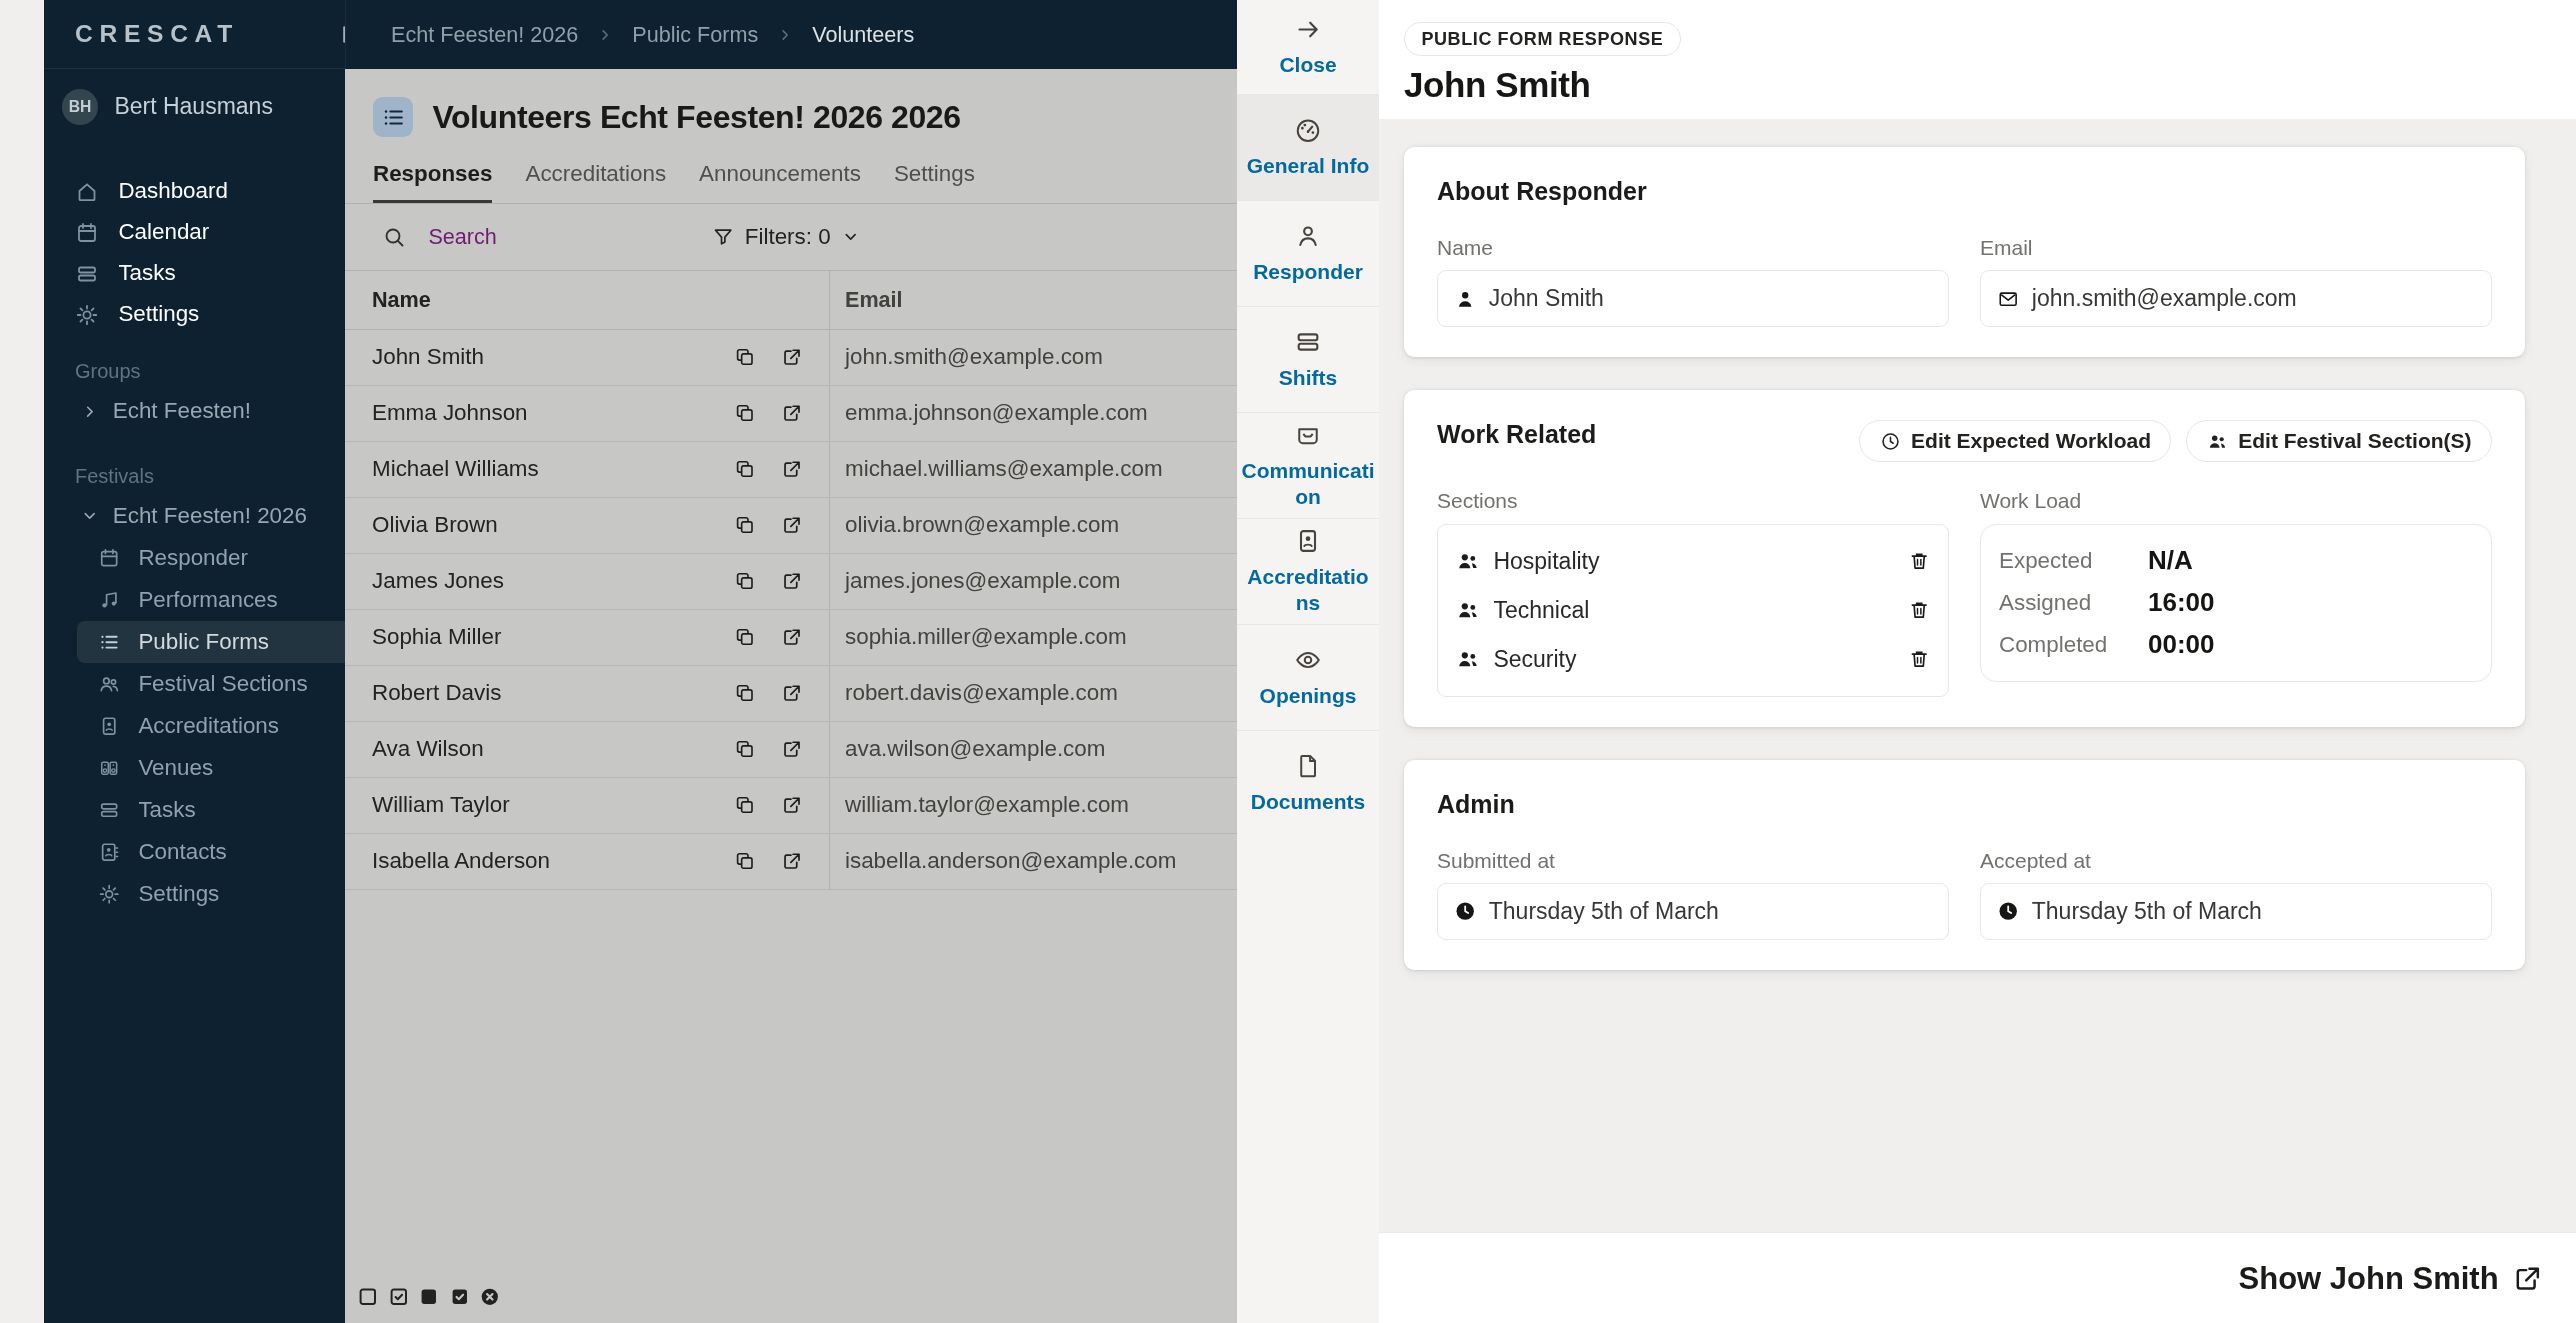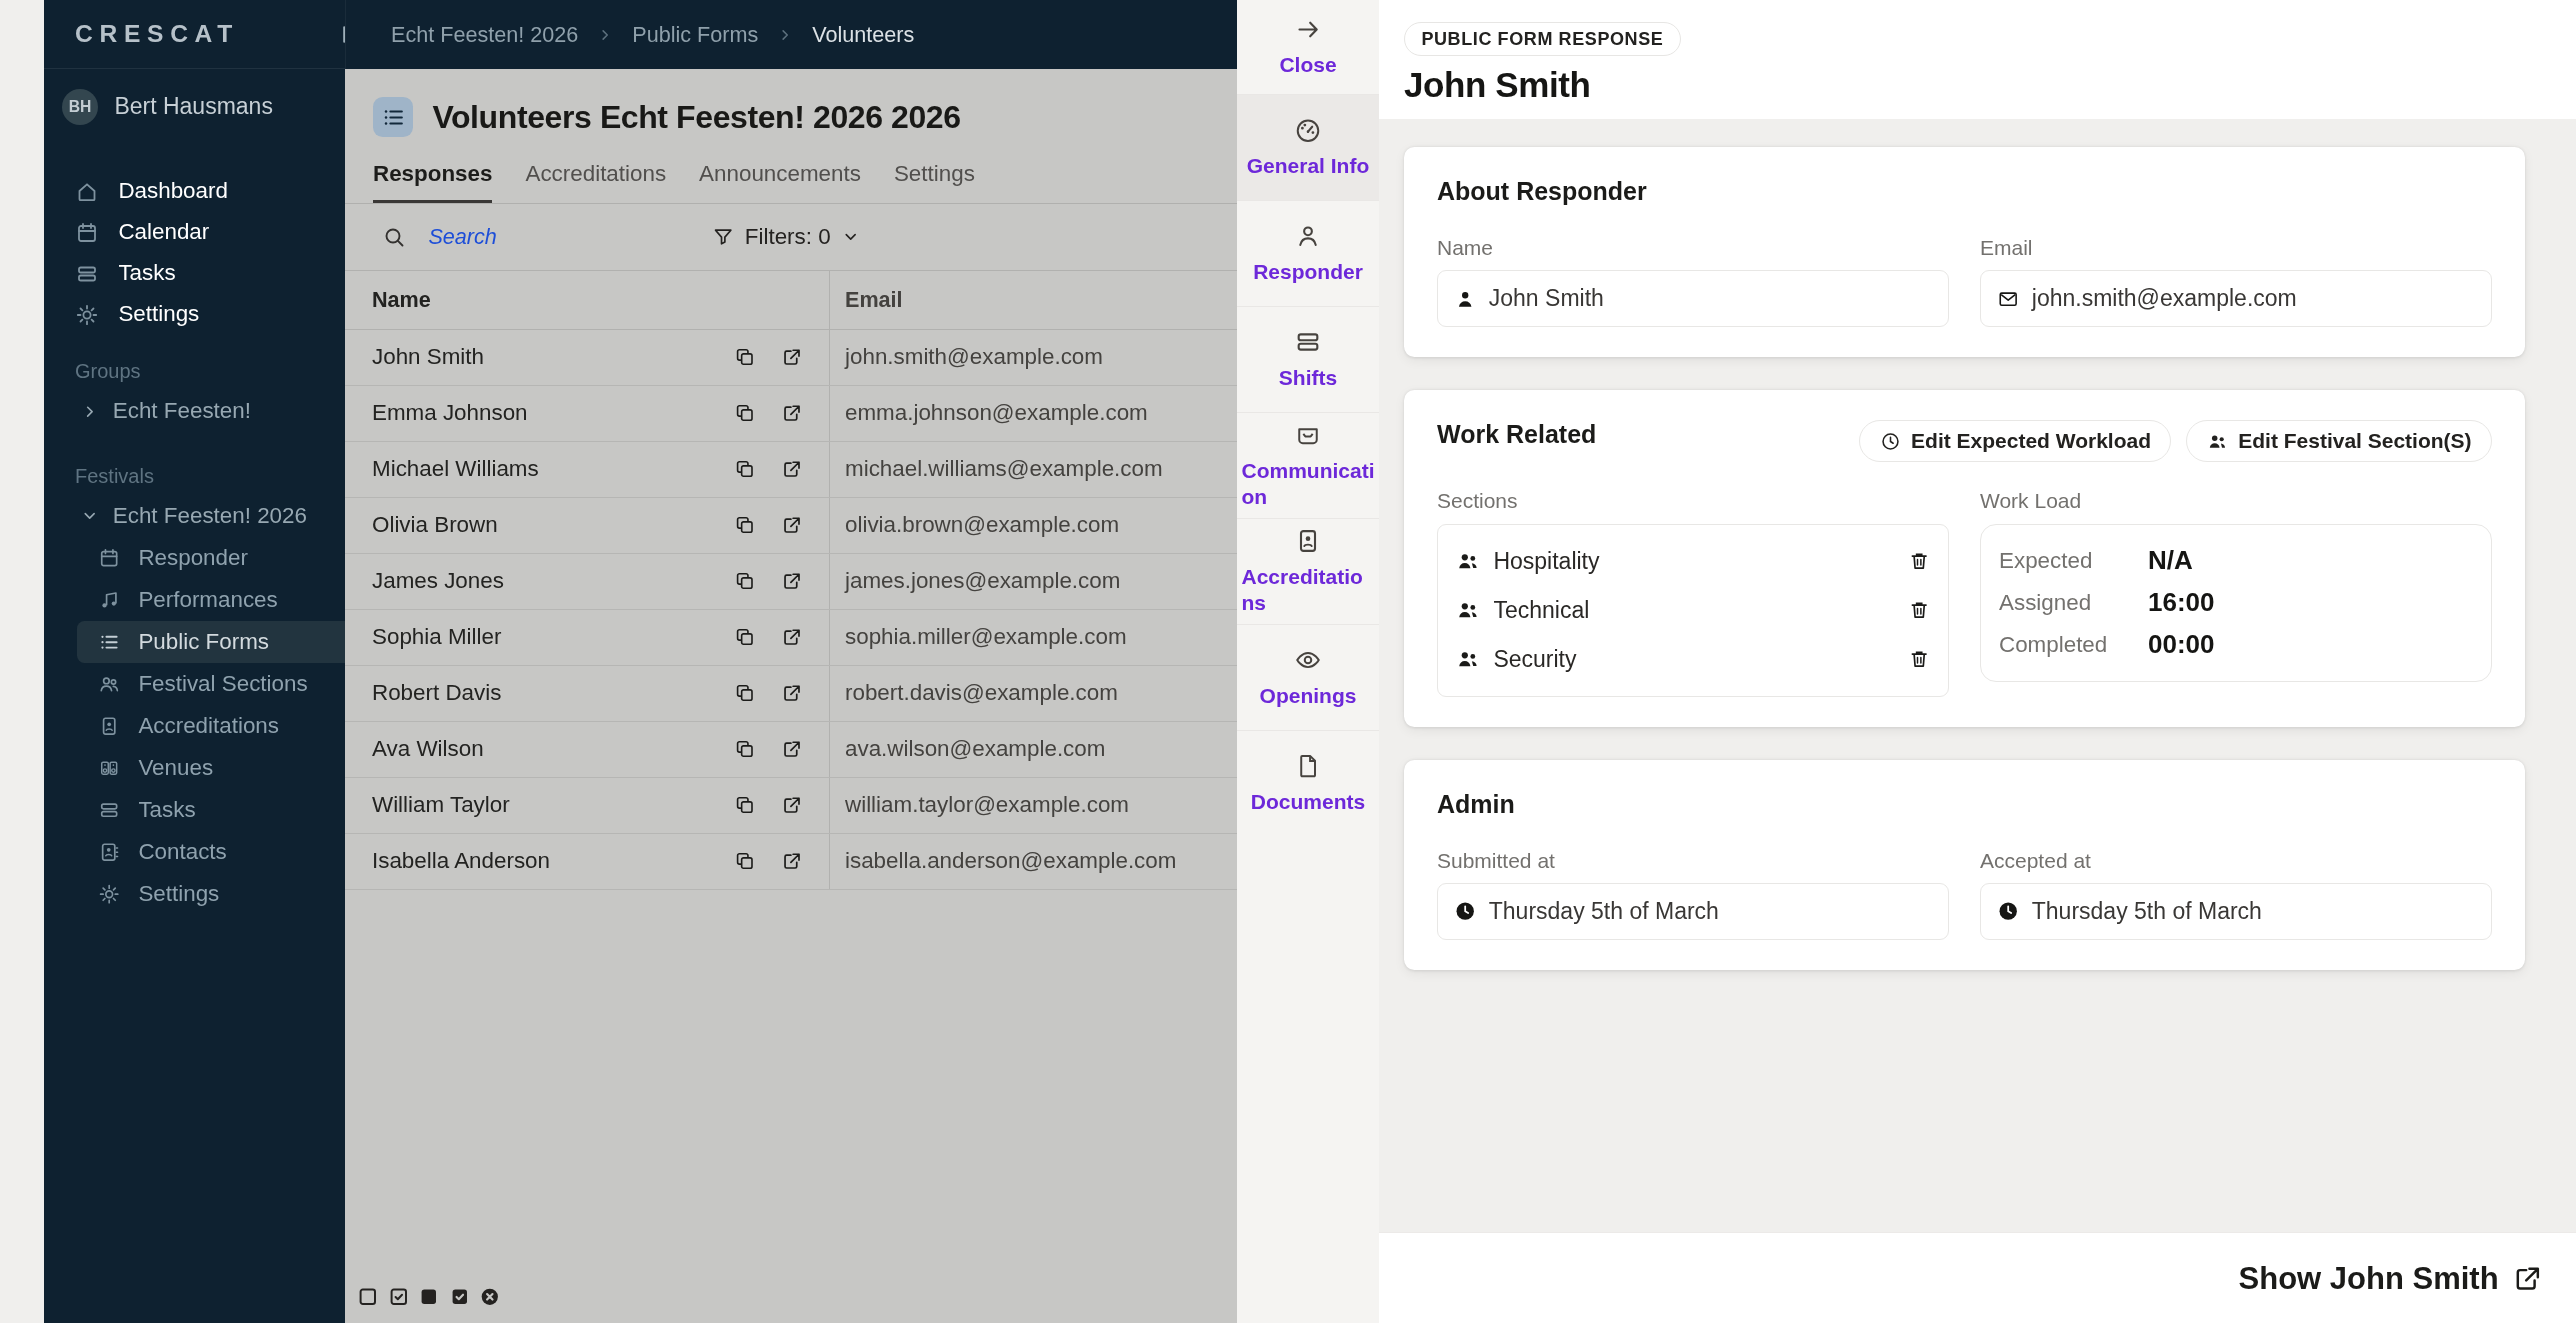--- a/index.html
+++ b/index.html
@@ -49,41 +49,41 @@
   .title-row { display:flex; align-items:center; gap:19.4px; padding:28px 0 0 28px; }
   .title-icon { width:40px; height:40px; border-radius:9.7px; background:#9fb4c8; color:#12283a;
     display:flex; align-items:center; justify-content:center; }
   .list-title { font-size:32px; font-weight:700; color:#191917; letter-spacing:-0.4px; }
   .tabs { display:flex; gap:33px; padding-left:28px; margin-top:24px;
     border-bottom:0.7px solid #b0b0ae; }
   .tab { font-size:22.4px; color:#514f4d; padding-bottom:13.4px; cursor:pointer; }
   .tab.active { color:#1d1d1b; font-weight:600; border-bottom:3.7px solid #3a3836; margin-bottom:-0.7px; }
   .search-row { height:66px; display:flex; align-items:center; padding-left:37px; position:relative; }
   .search-box { display:flex; align-items:center; gap:22.4px; color:#33312f; cursor:text; }
-  .search-placeholder { font-size:21.6px; font-style:italic; color:#1d4ed8; }
+  .search-placeholder { font-size:21.6px; color:#701a75; }
   .filters { position:absolute; left:367px; display:flex; align-items:center; gap:10.4px;
     font-size:22.4px; color:#242220; cursor:pointer; }
   .table { }
   .trow, .thead-row { display:grid; grid-template-columns:485px 1fr; }
   .thead-row { height:60px; border-top:0.7px solid #b1b1af; border-bottom:0.7px solid #b1b1af;
     font-size:21.6px; font-weight:600; color:#33312f; }
   .trow { height:56px; border-bottom:0.7px solid #b6b6b4; font-size:22.4px; cursor:pointer; }
   .cell-name { position:relative; display:flex; align-items:center; padding-left:27px;
     border-right:0.7px solid #b1b1af; color:#232321; }
   .cell-email { display:flex; align-items:center; padding-left:15px; color:#44423f; }
   .row-ic { position:absolute; top:50%; transform:translateY(-50%); color:#1c1c1a; cursor:pointer; }
   .row-ic.copy { left:389px; }
   .row-ic.ext { left:436px; }
   .legend { position:absolute; left:12px; bottom:15px; display:flex; gap:9px; color:#242220; }
 
   
   .rail { position:absolute; left:1237px; top:0; width:142px; height:1324px; background:#f5f4f2; }
   .rail-item { min-height:106px; display:flex; flex-direction:column; align-items:center;
-    justify-content:center; gap:9px; text-align:left; font-size:21px; font-weight:600;
-    color:#6d28d9; padding:6px 4.5px; cursor:pointer; border-bottom:0.7px solid #e9e7e5;
+    justify-content:center; gap:9px; text-align:center; font-size:21px; font-weight:600;
+    color:#0369a1; padding:6px 4.5px; cursor:pointer; border-bottom:0.7px solid #e9e7e5;
     overflow-wrap:anywhere; line-height:1.25; }
   .rail-item:first-child { min-height:95px; }
   .rail-item.active { background:#ebe9e7; }
   .rail-item .ic { color:#47433f; }
 
   
   .panel { position:absolute; left:1379px; top:0; width:1197px; height:1324px; background:#f0efed; }
   .panel-header { height:119px; background:#fff; padding:22.4px 0 0 25px; }
   .badge { display:inline-flex; align-items:center; background:#fff; border:1.5px solid #e7e6e4;
     border-radius:18px; padding:5.2px 16.4px; font-size:18px; font-weight:600; letter-spacing:0.6px;

